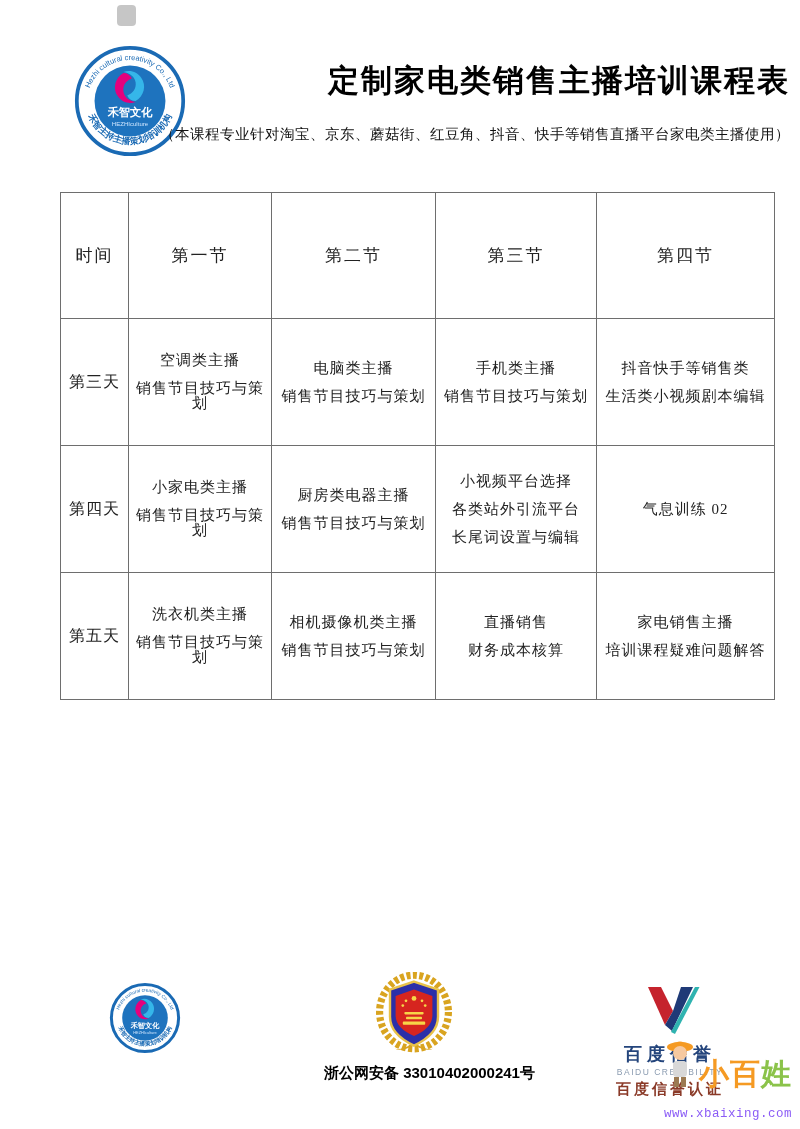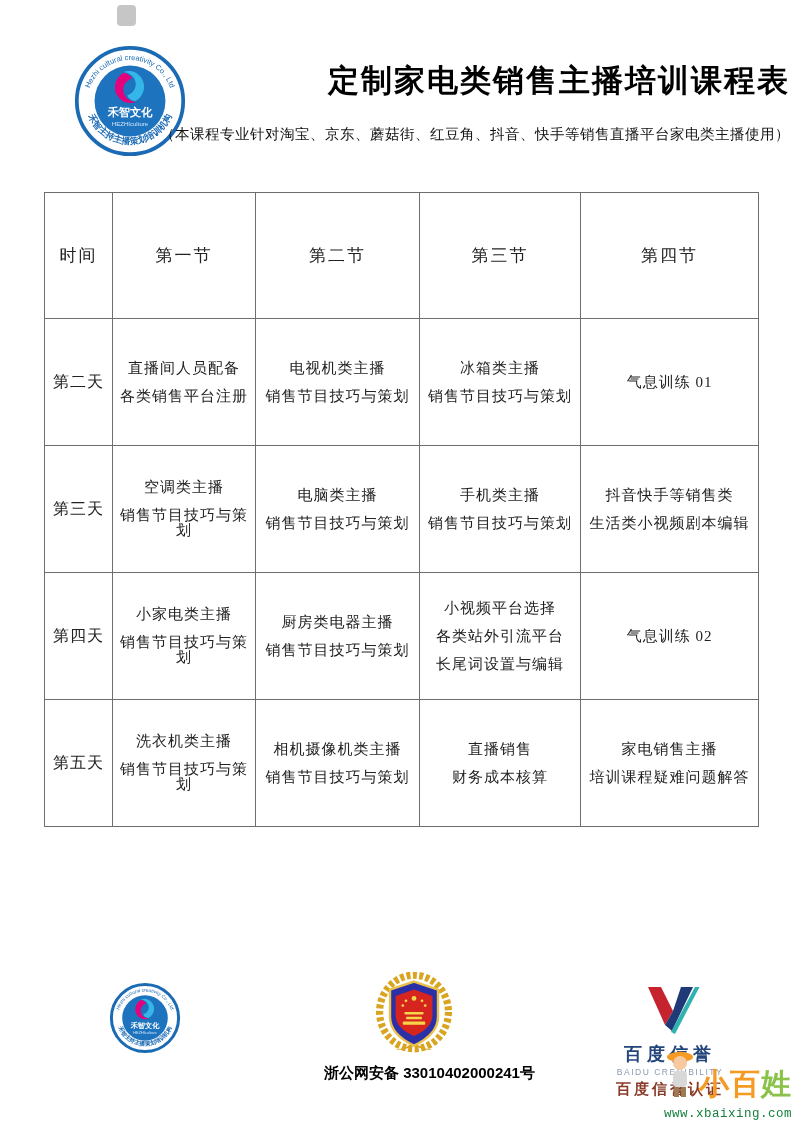--- a/index.html
+++ b/index.html
@@ -23,21 +23,21 @@
   .page-title {
     font-size:31px; font-weight:bold; color:#000;
     letter-spacing:2px; line-height:1.2;
   }
   .page-subtitle {
     margin-top:26px; font-size:14.5px; color:#111; letter-spacing:0.5px;
   }
 
   
   .course-table {
-    position:absolute; left:44px; top:192px; width:714px;
+    position:absolute; left:60px; top:192px; width:714px;
     border-collapse:collapse; table-layout:fixed;padding-left:9px;
   }
   .course-table th, .course-table td {
     border:1px solid #6e6e6e;
     text-align:center; vertical-align:middle;
     font-weight:normal; color:#222222;
     padding:0 4px;
     background:#fff;
   }
   .course-table thead tr { height:126px; }
@@ -77,21 +77,21 @@
   }
 
   
   .watermark { position:absolute; right:8px; bottom:8px; width:156px; text-align:right; }
   .wm-row { display:flex; align-items:flex-end; justify-content:flex-end; }
   .wm-figure { width:34px; height:52px; margin-right:2px; }
   .wm-name { font-size:30px; font-weight:bold; line-height:1;
              font-family:"Liberation Sans","DejaVu Sans",sans-serif; letter-spacing:1px; }
   .wm-orange { color:#f59a23; }
   .wm-green  { color:#8bc34a; }
-  .wm-url { font-size:12.5px; color:#15803d; margin-top:8px;
+  .wm-url { font-size:12.5px; color:#8b5cf6; margin-top:18px;
             font-family:"Liberation Mono","DejaVu Sans Mono",monospace; letter-spacing:0.5px; }
 </style>
 </head>
 <body>
 
 <div class="page">
 
   <div class="scan-artifact"></div>
 
   <svg class="hezhi-logo" viewBox="0 0 120 120">
@@ -130,38 +130,20 @@
       <tr id="head-row">
           <th class="col-header">时间</th>
           <th class="col-header">第一节</th>
           <th class="col-header">第二节</th>
           <th class="col-header">第三节</th>
           <th class="col-header">第四节</th>
         </tr>
     </thead>
     <tbody id="table-body">
         <tr>
-          <th class="day-cell">第二天</th>
-          <td>
-            <div class="cell-line">直播间人员配备</div>
-            <div class="cell-line">各类销售平台注册</div>
-          </td>
-          <td>
-            <div class="cell-line">电视机类主播</div>
-            <div class="cell-line">销售节目技巧与策划</div>
-          </td>
-          <td>
-            <div class="cell-line">冰箱类主播</div>
-            <div class="cell-line">销售节目技巧与策划</div>
-          </td>
-          <td>
-            <div class="cell-line">气息训练 01</div>
-          </td>
-        </tr>
-        <tr>
           <th class="day-cell">第三天</th>
           <td>
             <div class="cell-line">空调类主播</div>
             <div class="cell-line">销售节目技巧与策划</div>
           </td>
           <td>
             <div class="cell-line">电脑类主播</div>
             <div class="cell-line">销售节目技巧与策划</div>
           </td>
           <td>

